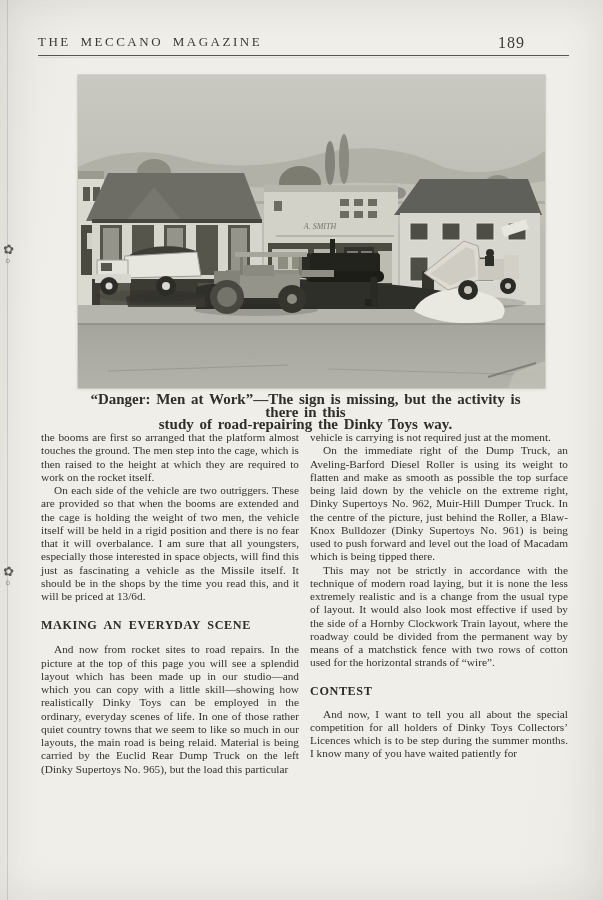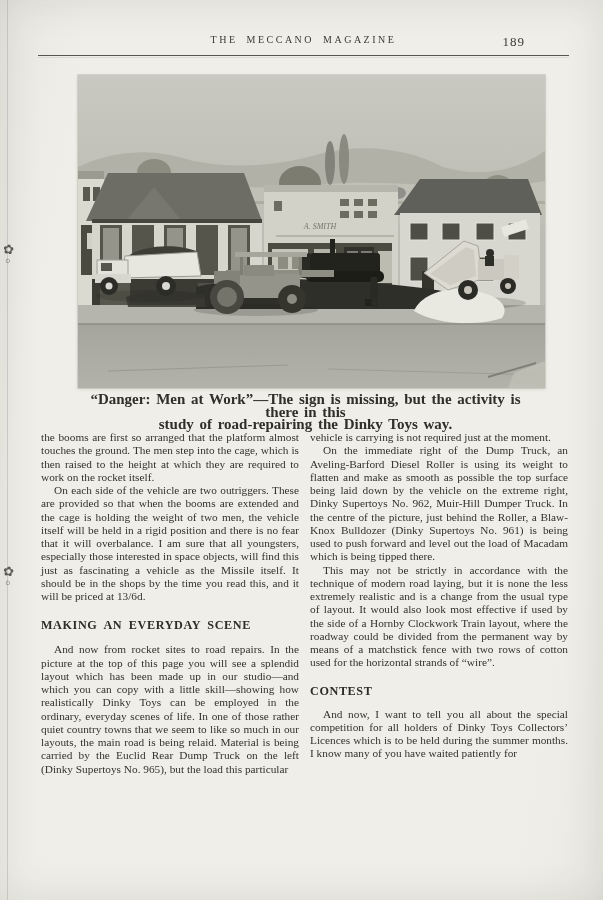--- a/index.html
+++ b/index.html
@@ -15,24 +15,24 @@
     overflow:hidden;color:#34332e;
     box-shadow:inset 0 0 40px rgba(60,58,50,.12);
   }
   .fold-line{position:absolute;left:7px;top:0;bottom:0;width:1px;background:rgba(40,38,32,.14);}
   .binding-mark{position:absolute;left:3px;width:12px;color:#3a382f;font-size:13px;line-height:11px;opacity:.8;}
   .binding-mark span{display:block;transform:rotate(8deg);}
 
   
   .header{position:absolute;top:30px;left:38px;right:34px;height:26px;}
   .header-title{
-    position:absolute;left:0;right:0;text-align:center;top:4px;
-    font-size:10px;letter-spacing:2.5px;color:#3b3a34;word-spacing:4px;
-  }
-  .page-number{position:absolute;right:44px;top:4px;font-size:13px;letter-spacing:1px;color:#3b3a34;}
+    position:absolute;left:0;right:0;text-align:left;top:4px;
+    font-size:13px;letter-spacing:2.5px;color:#3b3a34;word-spacing:4px;
+  }
+  .page-number{position:absolute;right:44px;top:4px;font-size:16px;letter-spacing:1px;color:#3b3a34;}
   .header-rule{
     position:absolute;left:0;right:0;top:25px;height:1px;background:#57554d;
     box-shadow:0 2px 0 rgba(60,58,50,.10);
   }
 
   
   .photo{
     position:absolute;top:75px;left:78px;width:467px;height:313px;
     background:#bdbdb5;box-shadow:0 0 0 1px rgba(90,88,80,.15), 0 1px 4px rgba(60,58,50,.15);font-style:italic;
   }
@@ -267,17 +267,17 @@
       <h3>MAKING AN EVERYDAY SCENE</h3>
       <p class="indent">And now from rocket sites to road repairs.  In the picture at the top of this page you will see a splendid layout which has been made up in our studio—and which you can copy with a little skill—showing how realistically Dinky Toys can be employed in the ordinary, everyday scenes of life.  In one of those rather quiet country towns that we seem to like so much in our layouts, the main road is being relaid. Material is being carried by the Euclid Rear Dump Truck on the left (Dinky Supertoys No. 965), but the load this particular</p>
     </div>
     <div class="col">
       <p>vehicle is carrying is not required just at the moment.</p>
       <p class="indent">On the immediate right of the Dump Truck, an Aveling-Barford Diesel Roller is using its weight to flatten and make as smooth as possible the top surface being laid down by the vehicle on the extreme right, Dinky Supertoys No. 962, Muir-Hill Dumper Truck.  In the centre of the picture, just behind the Roller, a Blaw-Knox Bulldozer (Dinky Supertoys No. 961) is being used to push forward and level out the load of Macadam which is being tipped there.</p>
       <p class="indent">This may not be strictly in accordance with the technique of modern road laying, but it is none the less extremely realistic and is a change from the usual type of layout.  It would also look most effective if used by the side of a Hornby Clockwork Train layout, where the roadway could be divided from the permanent way by means of a matchstick fence with two rows of cotton used for the horizontal strands of “wire”.</p>
       <h3 class="tight">
         <span style="display:block;">CONTEST</span>
       </h3>
-      <p class="indent">And now, I want to tell you all about the special competition for all holders of Dinky Toys Collectors’ Licences which is to be held during the summer months.  I know many of you have waited patiently for</p>
+      <p class="indent">And now, I want to tell you all about the special competition for all holders of Dinky Toys Collectors’ Licences which is to be step during the summer months.  I know many of you have waited patiently for</p>
     </div>
   </div>
 
 </div>
 
 </body></html>

